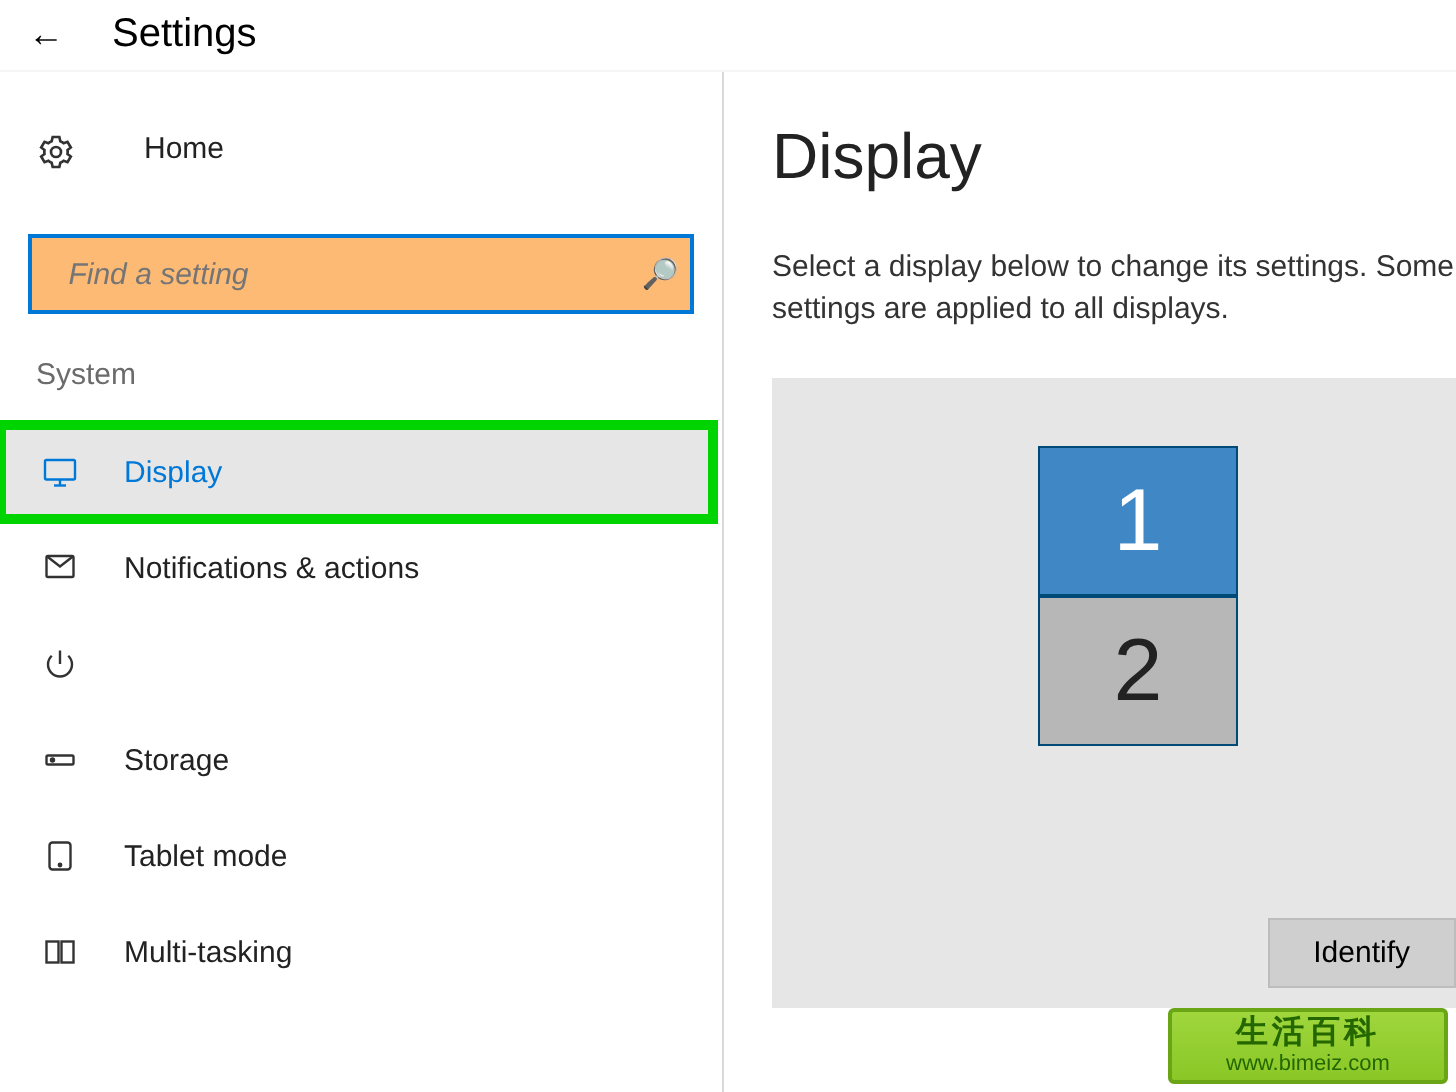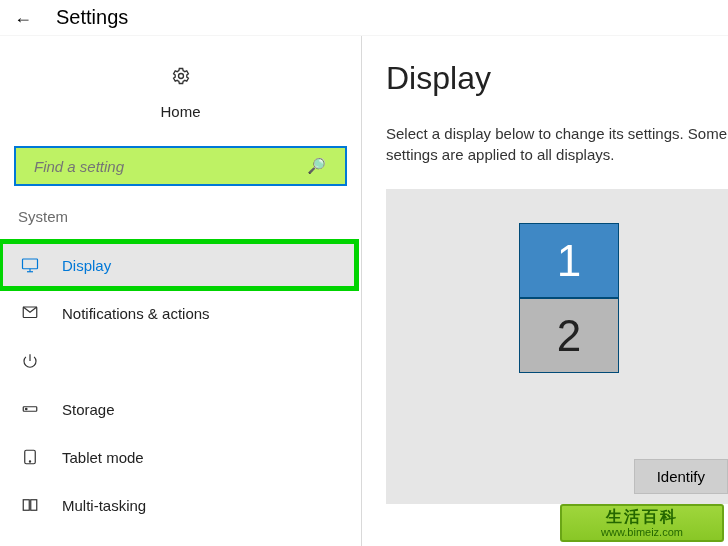--- a/index.html
+++ b/index.html
@@ -43,41 +43,40 @@
     .sidebar {
       width: 362px;
       border-right: 1px solid #d9d9d9;
       padding-top: 22px;
       background: #fff;
       position: relative;
       flex: 0 0 362px;
     }
     .home-row {
       display: flex;
-      align-items: center;
-      gap: 12px;
+      align-items: flex-start;
+      gap: 34px;
       padding: 8px 18px 8px 18px;
       font-size: 15px;
       color: #222;
       margin-bottom: 18px;
-      flex-direction: column;
     }
     .home-row .icn { width: 20px; text-align:center; font-size: 17px; color:#333; }
     .search-wrap {
       margin: 0 14px 22px 14px;
     }
     .search-box {
       width: 100%;
       height: 40px;
       border: 2px solid #0078d7;
-      background: #bef264;
+      background: #fdba74;
       display: flex;
       align-items: center;
-      padding: 0 18px;
-      justify-content: space-between;
+      padding: 0 5px;
+      justify-content: flex-end;
     }
     .search-box input {
       border: none;
       outline: none;
       font-size: 15px;
       color: #666;
       width: 90%;
       background: transparent;
       font-style: italic;
     }
@@ -182,21 +181,21 @@
       padding: 8px 22px;
       font-size: 15px;
       cursor: pointer;
     }
 
     
     .watermark {
       position: absolute;
       right: 4px;
       bottom: 4px;
-      width: 164px;
+      width: 140px;
       height: 38px;
       background: linear-gradient(#9fd63c,#89c726);
       border: 2px solid #6aa516;
       border-radius: 3px;
       font-size: 11px;
       display:flex;
       flex-direction:column;
       align-items:center;
       justify-content:center;
       color:#246700;

